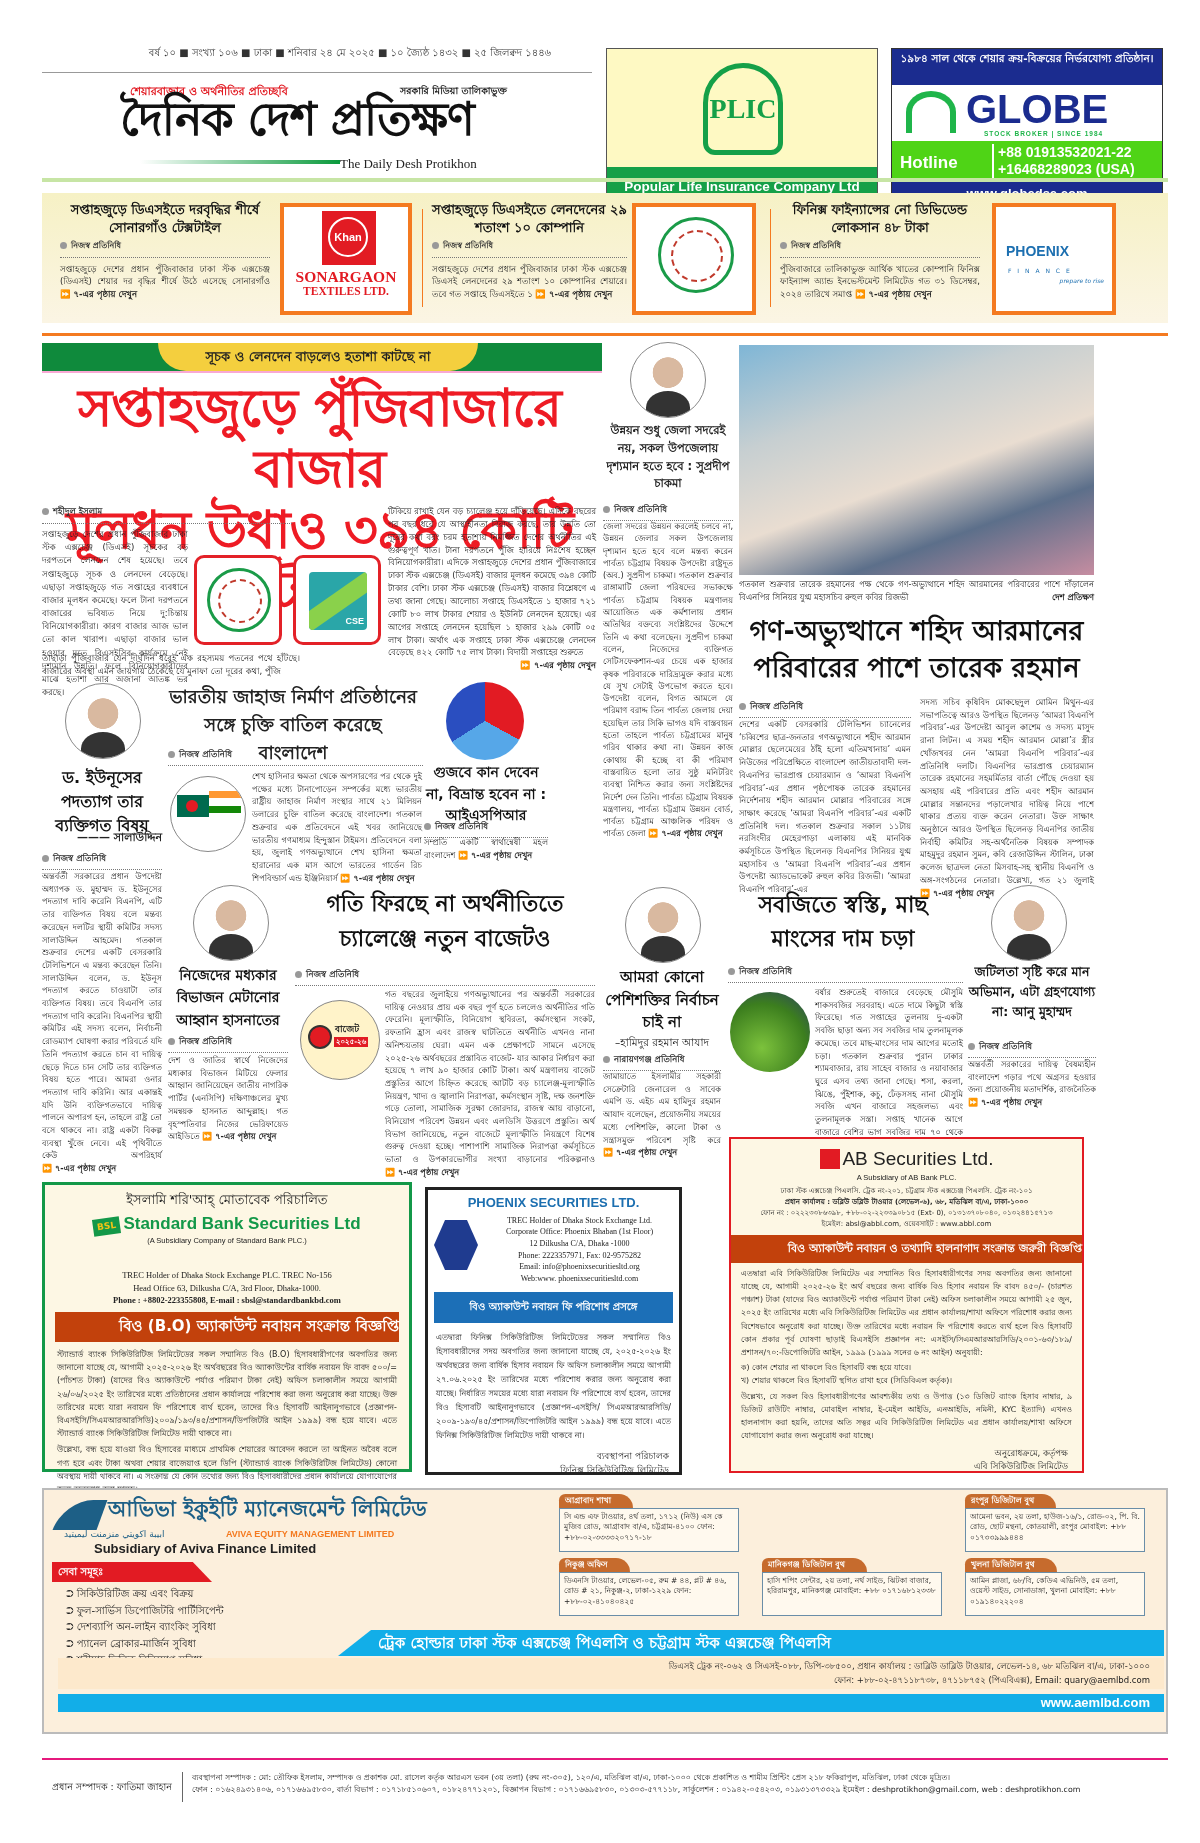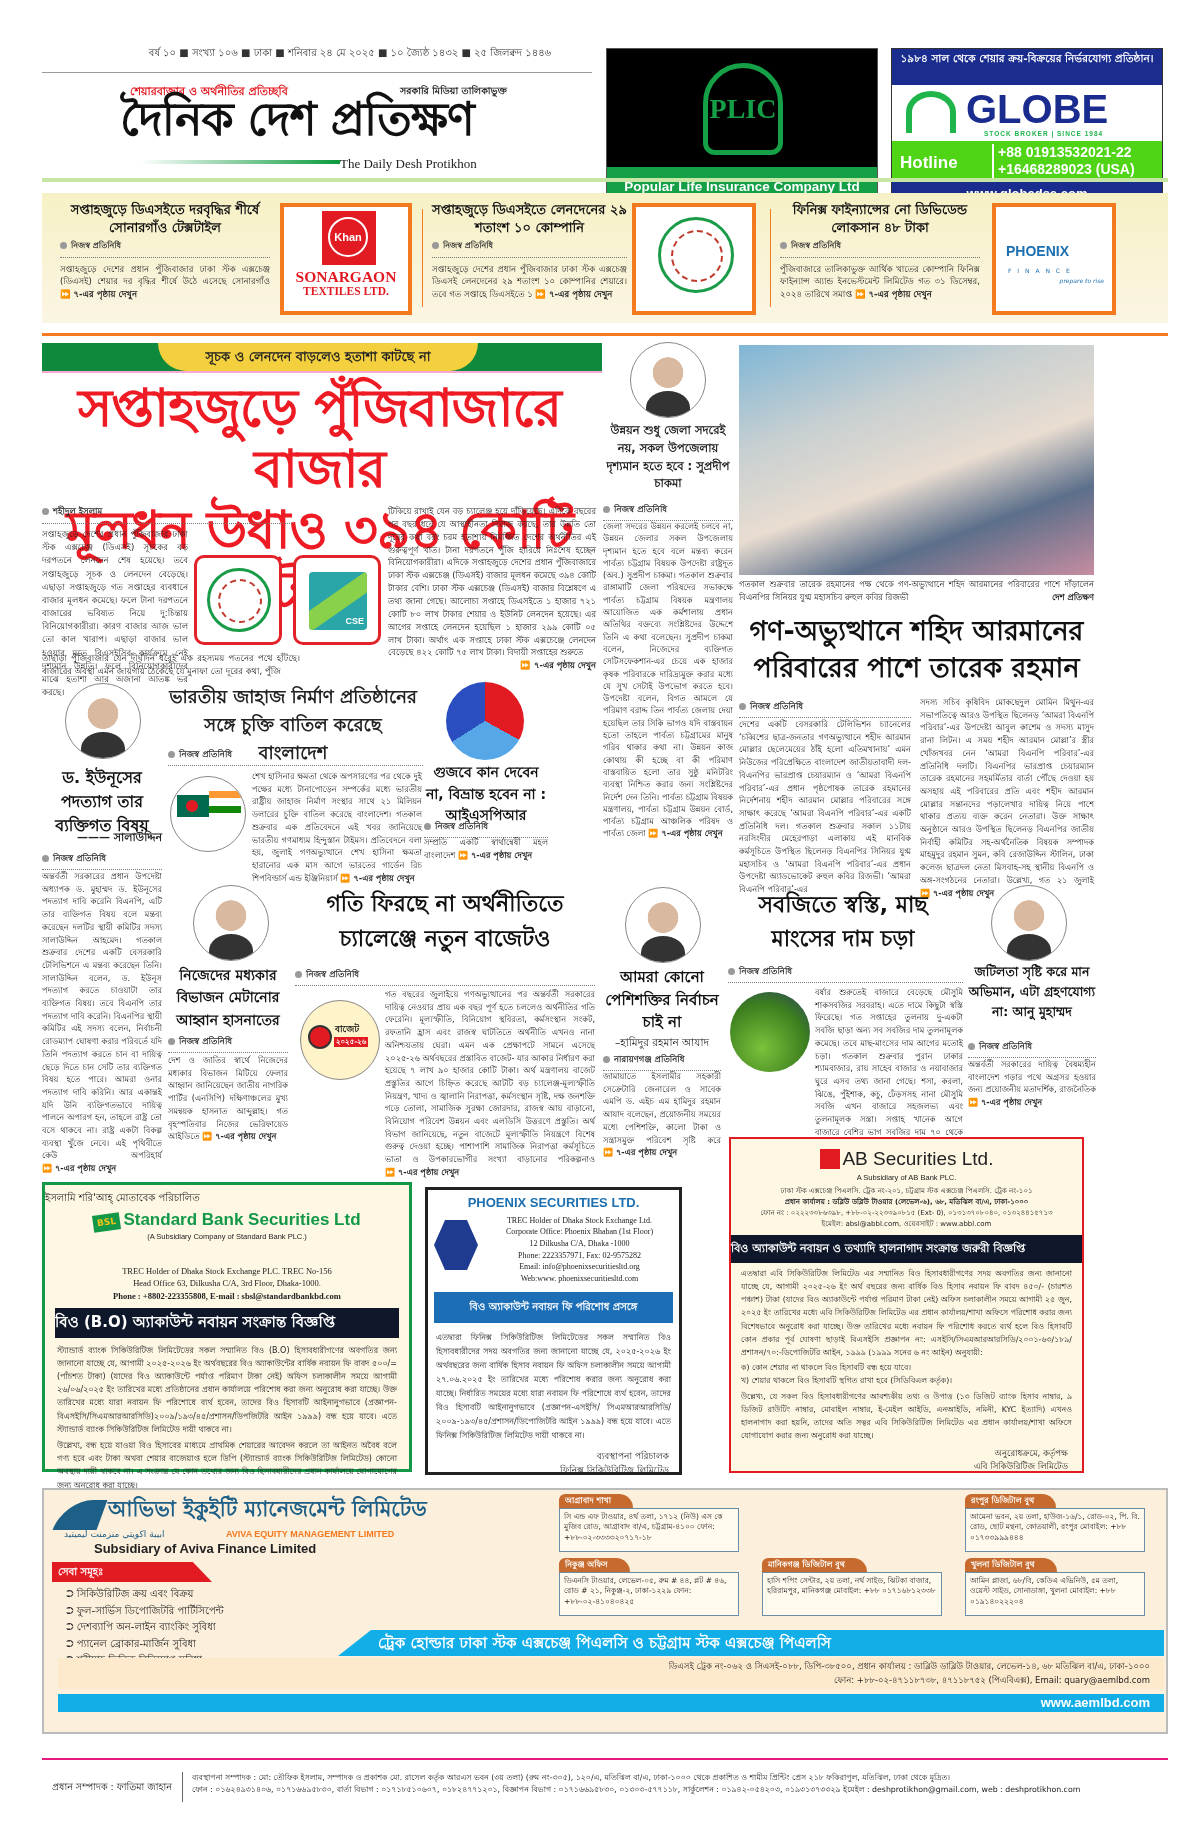--- a/index.html
+++ b/index.html
@@ -6,21 +6,21 @@
 body{width:1200px;height:1843px;background:#fff;font-family:"DejaVu Sans",sans-serif;color:#222;position:relative;overflow:hidden;font-size:9px;line-height:1.45}
 .abs{position:absolute}
 .dateline{left:100px;top:46px;width:500px;text-align:center;font-size:10px;color:#333}
 .hr-top{left:42px;top:72px;width:550px;height:1px;background:#999}
 .mast-tag{left:130px;top:84px;font-size:11px;color:#e21b23;font-weight:bold}
 .mast-tag2{left:400px;top:84px;font-size:9.5px;color:#222;font-weight:bold}
 .mast-title{left:120px;top:96px;font-size:46px;font-weight:bold;color:#111;letter-spacing:-1px;line-height:1}
 .mast-sub{left:340px;top:155px;font-family:"Liberation Serif",serif;font-size:13px;color:#222}
 .mast-line{left:140px;top:160px;width:200px;height:4px;background:linear-gradient(90deg,#fff,#0a9a3c)}
 .greenbar{left:42px;top:178px;width:1126px;height:4px;background:#c7e5a5}
-.plic{left:606px;top:48px;width:272px;height:160px;border:1px solid #555;background:#000000}
+.plic{left:606px;top:48px;width:272px;height:160px;border:1px solid #555;background:#fef9c3}
 .plic-logo{position:absolute;left:96px;top:14px;width:80px;height:92px;border:5px solid #15a048;border-radius:40px 40px 12px 12px;color:#15a048;font-size:28px;font-weight:bold;text-align:center;line-height:82px;font-family:"Liberation Serif",serif}
 .plic-name{position:absolute;left:0;bottom:0;width:100%;height:40px;background:#15a048;color:#fff;font-family:"Liberation Sans",sans-serif;font-weight:bold;font-size:13.5px;text-align:center;line-height:40px}
 .globe{left:891px;top:48px;width:272px;height:160px;border:1px solid #333}
 .globe .t{background:#1b2c8f;color:#fff;text-align:center;font-size:10.5px;font-weight:bold;height:36px;padding-top:3px;line-height:1.3}
 .globe .m{background:#fff;height:56px;position:relative}
 .globe .m .g{position:absolute;left:14px;top:6px;width:50px;height:42px;border:6px solid #1fb54a;border-bottom:none;border-radius:50% 50% 0 0}
 .globe .m .name{position:absolute;left:74px;top:4px;font-family:"Liberation Sans",sans-serif;font-weight:bold;font-size:40px;color:#1b2c8f;line-height:1}
 .globe .m .sb{position:absolute;left:92px;top:44px;font-size:6.5px;color:#1fb54a;font-weight:bold;letter-spacing:1px;font-family:"Liberation Sans",sans-serif}
 .globe .h{background:#4fd416;height:40px;color:#fff;font-family:"Liberation Sans",sans-serif;font-weight:bold;position:relative}
 .globe .h .hl{position:absolute;left:8px;top:10px;font-size:17px}
@@ -45,21 +45,21 @@
 .lead-logo{position:absolute;border:3px solid #e32128;border-radius:10px;background:#fff}
 .dse-circle{position:absolute;border:3px solid #1a9b48;border-radius:50%;background:#fff}
 .dse-inner{position:absolute;border:2px dashed #c0392b;border-radius:50%}
 .cse{position:absolute;background:#2aa6a8;border-radius:4px;overflow:hidden}
 .portrait{position:absolute;border-radius:50%;border:1.5px solid #888;background:radial-gradient(circle at 50% 40%,#d9b9a0 0 26%,#fff 27%);overflow:hidden}
 .portrait:after{content:"";position:absolute;left:20%;bottom:-10%;width:60%;height:45%;background:#333;border-radius:50% 50% 0 0}
 .photo{position:absolute;background:linear-gradient(160deg,#7fb6d6 0%,#c7cfd1 30%,#e9ddd1 55%,#5c6f8a 75%,#c68da1 100%)}
 .sideh{font-size:15px;font-weight:bold;text-align:center;line-height:1.55;color:#111}
 .big-h{font-size:26px;font-weight:bold;text-align:center;line-height:1.45;color:#111}
 .ad{position:absolute;background:#fdf7e4}
-.ad-red{background:#0f172a;color:#fff;font-weight:bold;text-align:left}
+.ad-red{background:#c2410c;color:#fff;font-weight:bold;text-align:right}
 .sig{text-align:right;font-size:9px;line-height:1.6}
 .aviva{left:42px;top:1488px;width:1126px;height:246px;border:2px solid #bbb;background:#fcefdc}
 .branch{position:absolute;width:180px}
 .branch .bt{display:inline-block;background:#c66b2d;color:#fff;font-size:8px;font-weight:bold;padding:1px 22px 1px 6px;border-radius:8px 18px 0 0}
 .branch .bb{border:1.5px solid #6a8ea8;background:#fff9ee;font-size:7.5px;padding:3px 4px;line-height:1.4;height:44px}
 .pinkbar{left:42px;top:1758px;width:1126px;height:2px;background:#e6197d}
 .footer{left:42px;top:1772px;width:1126px;font-size:8px}
 </style>
 </head>
 <body>
@@ -278,21 +278,21 @@
 <div class="abs sideh" style="left:968px;top:962px;width:128px;font-size:12.5px;line-height:1.6">জটিলতা সৃষ্টি করে মান অভিমান, এটা গ্রহণযোগ্য না: আনু মুহাম্মদ</div>
 <div class="abs" style="left:968px;top:1040px;width:128px">
   <div class="by"><span class="dot"></span><span>নিজস্ব প্রতিনিধি</span></div>
   <div class="tb-dots"></div>
 </div>
 <div class="abs col" style="left:968px;top:1058px;width:128px;font-size:8.2px;line-height:1.55">
   <span>অন্তর্বর্তী সরকারের দায়িত্ব বৈষম্যহীন বাংলাদেশ গড়ার পথে অগ্রসর হওয়ার জন্য প্রয়োজনীয় মতাদর্শিক, রাজনৈতিক</span> <span class="more">⏩ ৭-এর পৃষ্ঠায় দেখুন</span>
 </div>
 
 <div class="ad" style="left:42px;top:1182px;width:370px;height:290px;border:3px solid #139848">
-  <div style="font-size:10px;margin-top:6px">ইসলামি শরি'আহ্ মোতাবেক পরিচালিত</div>
+  <div style="text-align:center;font-size:13px;margin-top:6px">ইসলামি শরি'আহ্ মোতাবেক পরিচালিত</div>
   <div style="text-align:center;margin-top:2px">
     <span style="display:inline-block;background:#139848;color:#f3c317;font-weight:bold;font-size:9px;padding:2px 4px;transform:rotate(-8deg)">BSL</span>
     <span style="font-family:'Liberation Sans',sans-serif;font-weight:bold;font-size:17px;color:#139848">Standard Bank Securities Ltd</span>
   </div>
   <div style="text-align:center;font-size:7.5px;font-family:'Liberation Sans',sans-serif">(A Subsidiary Company of Standard Bank PLC.)</div>
   <div style="text-align:center;font-family:'Liberation Serif',serif;font-size:8.5px;line-height:1.45;margin-top:22px">
     <div>TREC Holder of Dhaka Stock Exchange PLC. TREC No-156</div>
     <div>Head Office 63, Dilkusha C/A, 3rd Floor, Dhaka-1000.</div>
     <div style="font-weight:bold">Phone : +8802-223355808, E-mail : sbsl@standardbankbd.com</div>
   </div>

